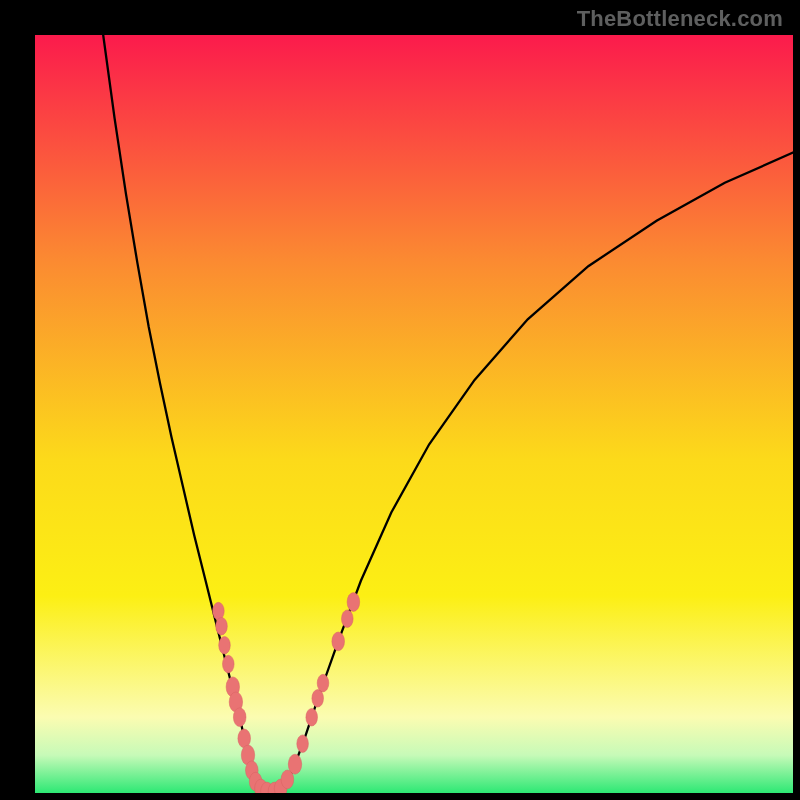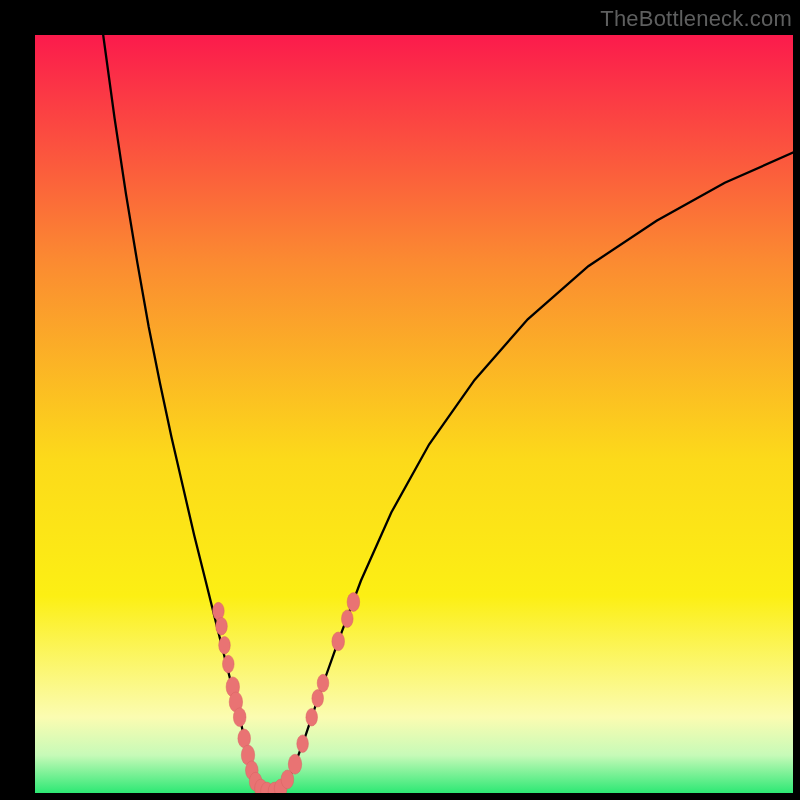--- a/index.html
+++ b/index.html
@@ -21,25 +21,25 @@
     position: absolute;
     left: 35px;
     top: 35px;
     width: 758px;
     height: 758px;
     overflow: hidden;
   }
   .watermark {
     position: absolute;
     top: 6px;
-    right: 8px;
+    right: 17px;
     color: #5e5f5f;
     font-size: 22px;
     letter-spacing: 0.2px;
-    font-weight: 400;
+    font-weight: 700;
   }
   svg { display: block; }
 </style>
 </head>
 <body>
 
 <div class="outer">
 
   <div class="watermark">TheBottleneck.com</div>
 

